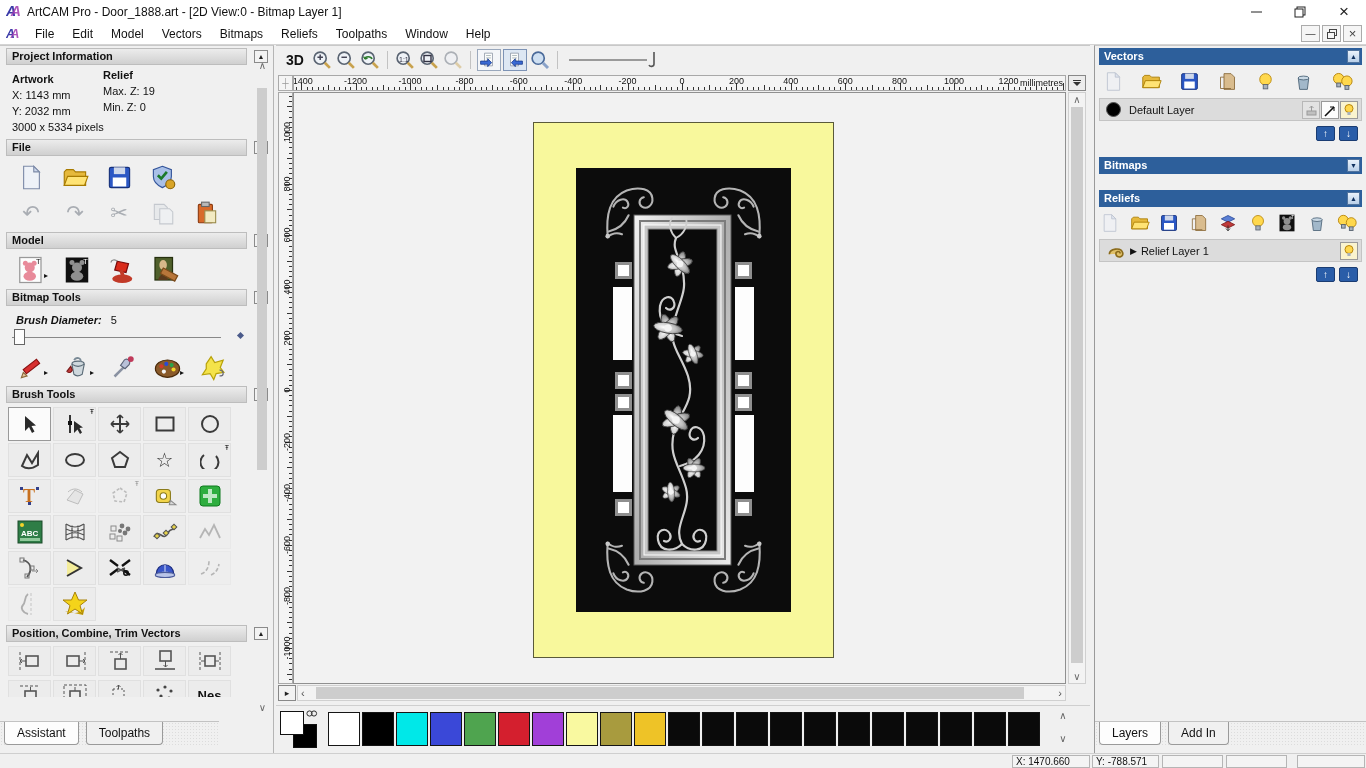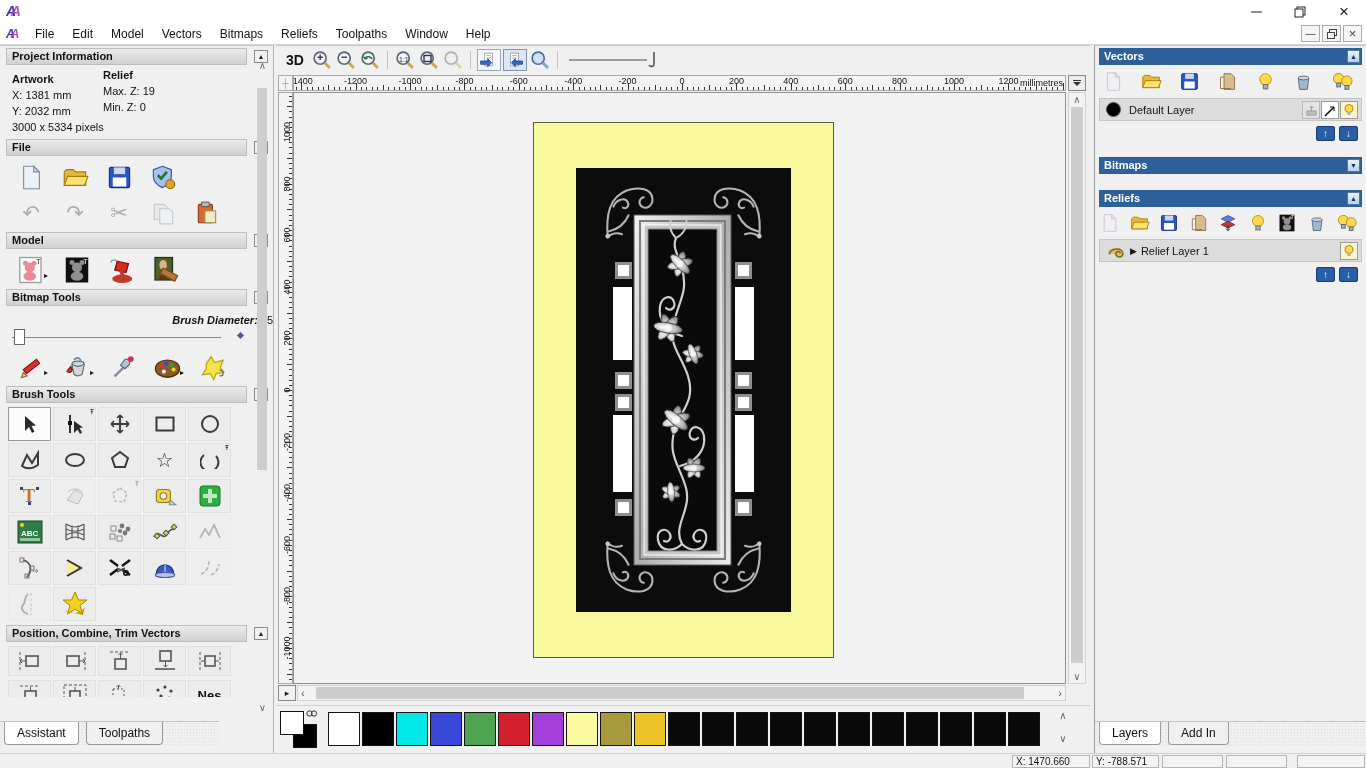--- a/index.html
+++ b/index.html
@@ -277,20 +277,21 @@
   </defs>
 </svg>
 
 <div id="app">
 
   <div class="titlebar">
     <svg width="15" height="15" viewBox="0 0 16 16">
         <text x="0" y="13" font-size="15" font-weight="bold" font-style="italic" fill="#3a3aa8">A</text>
         <text x="5" y="13" font-size="15" font-weight="bold" font-style="italic" fill="#a03ab0" opacity="0.85">A</text>
       </svg>
+    <span class="title">ArtCAM Pro - Door_1888.art - [2D View:0 - Bitmap Layer 1]</span>
     <div class="win-btns">
       <div class="win-btn">
           <svg width="11" height="11">
             <line x1="0" y1="6" x2="11" y2="6" stroke="#222"></line>
           </svg>
         </div>
       <div class="win-btn">
           <svg width="12" height="12">
             <rect x="3" y="1" width="8" height="8" fill="none" stroke="#222"></rect>
             <rect x="1" y="3" width="8" height="8" fill="#fff" stroke="#222"></rect>
@@ -329,21 +330,21 @@
   </div>
 
   <div class="left-panel">
 
     <div class="sec-hdr">
       <span>Project Information</span>
       <span class="sec-btn">▲</span>
     </div>
     <div class="pi-grid" style="position:relative;">
       <div style="font-weight:bold;">Artwork</div>
-      <div>X: 1381 mm</div>
+      <div>X: 1143 mm</div>
       <div>Y: 2032 mm</div>
       <div>3000 x 5334 pixels</div>
       <div class="pi-col2">
         <div style="font-weight:bold;">Relief</div>
         <div>Max. Z: 19</div>
         <div>Min. Z: 0</div>
       </div>
     </div>
 
     <div class="sec-hdr">
@@ -423,21 +424,21 @@
           <svg width="30" height="30">
             <use href="#s-mona"></use>
           </svg>
         </span>
     </div>
 
     <div class="sec-hdr">
       <span>Bitmap Tools</span>
       <span class="sec-btn">▲</span>
     </div>
-    <div style="padding:6px 0 0 16px;text-align:right;">
+    <div style="padding:6px 0 0 16px;">
       <span style="font-weight:bold; font-style:italic;">Brush Diameter:</span>
       <span style="margin-left:6px;">5</span>
     </div>
     <div class="slider-row">
       <div class="slider-track"></div>
       <div class="slider-handle"></div>
       <div class="slider-dot"></div>
     </div>
     <div class="icon-row">
       <span class="tool-ic">

